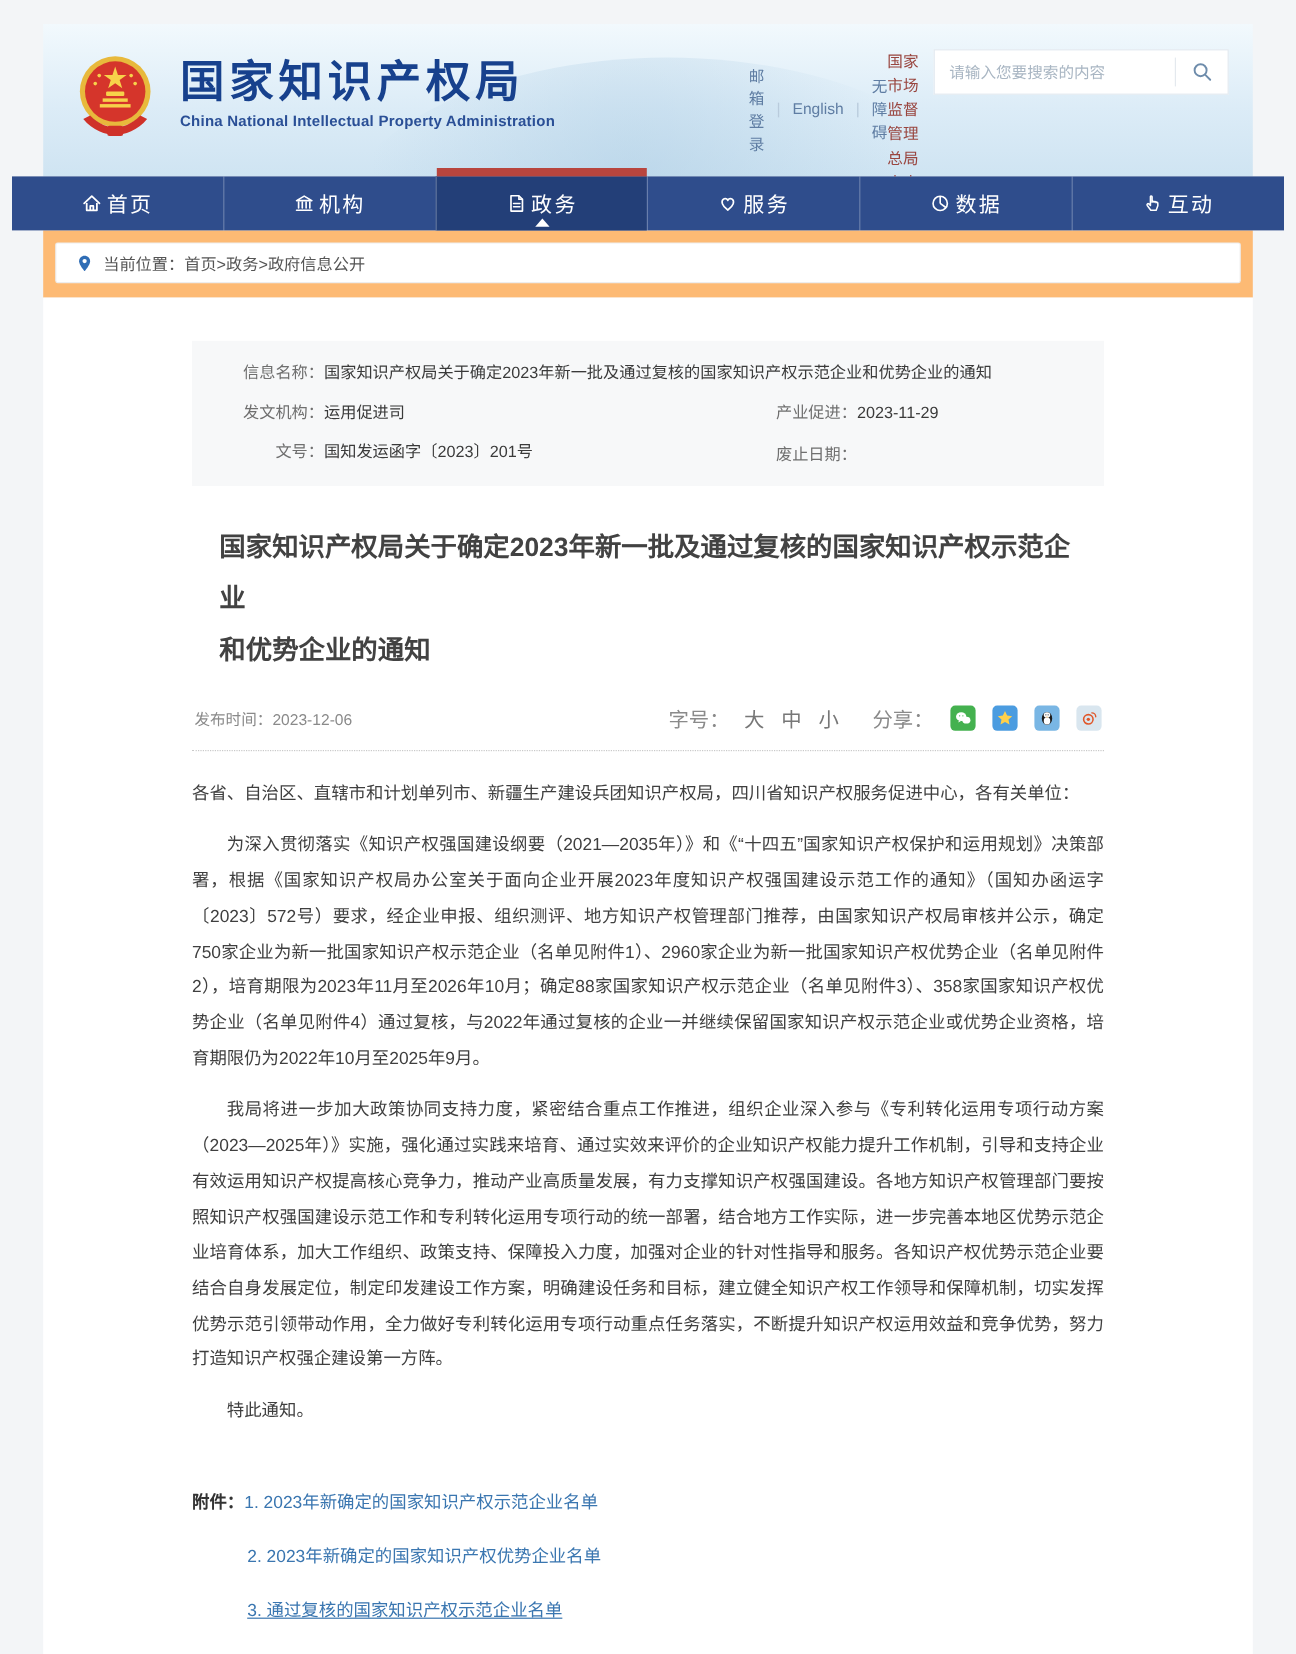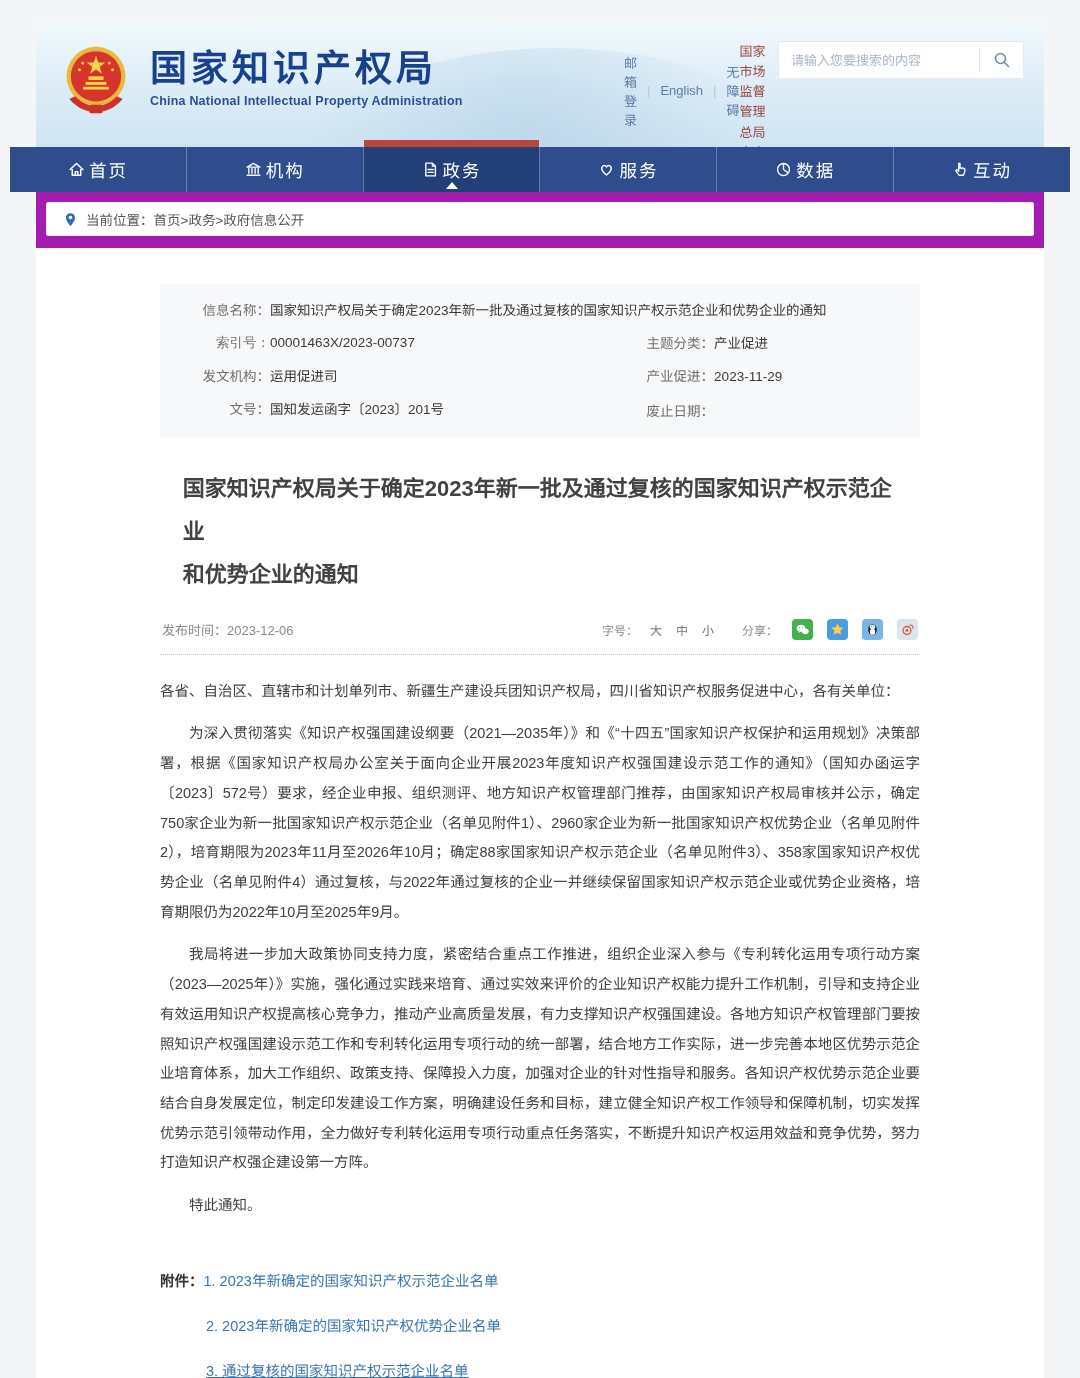--- a/index.html
+++ b/index.html
@@ -35,41 +35,41 @@
   .nav-item { flex:1; display:flex; align-items:center; justify-content:center; gap:4px; color:#fff;
     font-size:17.5px; letter-spacing:2px; cursor:pointer; position:relative; border-left:1px solid rgba(255,255,255,.28); }
   .nav-item:first-child { border-left:0; }
   .nav-item.active { background:#233f78; }
   .nav-item.active::before { content:""; position:absolute; top:-7px; left:0; right:0; height:7px; background:#b8453e; }
   .nav-item.active::after { content:""; position:absolute; bottom:3px; left:50%; margin-left:-6px;
     border-left:6px solid transparent; border-right:6px solid transparent; border-bottom:7px solid #fff; }
   .nav-icon { width:17px; height:17px; display:block; }
 
   
-  .below-nav { margin:0 36px; background:#a21caf; padding:10px 10px 12px; }
+  .below-nav { margin:0 36px; background:#fdba74; padding:10px 10px 12px; }
   .crumb-card { background:#fff; border:1px solid #ededed; border-radius:2px; height:34px; display:flex; align-items:center; padding:0 16px; gap:8px; }
   .crumb-text { font-size:13.5px; color:#555; }
 
   
   .doc { margin:0 36px; background:#fff; padding:36px 0 48px; }
   .doc-col { width:760px; margin:0 auto; }
 
   .info-table { background:#f7f8f9; padding:10px 18px 12px; }
   .it-row { display:flex; min-height:33px; align-items:center; }
   .it-cell { display:flex; align-items:baseline; }
   .it-cell.left { width:63%; }
   .it-cell.right { width:37%; }
   .it-label { color:#6f6f6f; font-size:13.5px; min-width:92px; text-align:right; flex:0 0 auto; }
   .it-value { color:#3a3a3a; font-size:13.5px; line-height:1.5; }
 
   .doc-title { text-align:left; font-size:22px; font-weight:bold; color:#424242; line-height:1.95; margin:30px auto 14px; width:94%; }
 
   .meta-row { display:flex; justify-content:space-between; align-items:center; border-bottom:1px dotted #c9c9c9; padding:8px 2px 14px; }
   .meta-left { font-size:13px; color:#8a8a8a; }
-  .meta-right { display:flex; align-items:center; gap:10px; font-size:12px; color:#8a8a8a; }
+  .meta-right { display:flex; align-items:center; gap:10px; font-size:17px; color:#8a8a8a; }
   .fontsize-link { cursor:pointer; color:#777; padding:0 2px; }
   .share-icons { display:flex; gap:14px; margin-left:4px; }
   .share-ic { width:21px; height:21px; border-radius:4px; display:flex; align-items:center; justify-content:center; cursor:pointer; }
 
   .body-text { margin-top:22px; font-size:14.5px; color:#3f3f3f; line-height:2.05; text-align:justify; }
   .body-text p { margin-bottom:13px; }
   .body-text p.indent { text-indent:2em; }
 
   .attachments { margin-top:48px; font-size:14.5px; }
   .attach-row { margin-bottom:24px; display:flex; }
@@ -190,30 +190,20 @@
 
       <div class="info-table" data-interactable="false">
         <div class="it-row" data-interactable="false">
           <div class="it-cell" style="width:100%;">
             <span class="it-label" data-interactable="false">信息名称：</span>
             <span class="it-value" data-interactable="false">国家知识产权局关于确定2023年新一批及通过复核的国家知识产权示范企业和优势企业的通知</span>
           </div>
         </div>
         <div class="it-row" data-interactable="false">
           <div class="it-cell left">
-            <span class="it-label" data-interactable="false">索引号：</span>
-            <span class="it-value" data-interactable="false">00001463X/2023-00737</span>
-          </div>
-          <div class="it-cell right">
-            <span class="it-label" style="min-width:80px;" data-interactable="false">主题分类：</span>
-            <span class="it-value" data-interactable="false">产业促进</span>
-          </div>
-        </div>
-        <div class="it-row" data-interactable="false">
-          <div class="it-cell left">
             <span class="it-label" data-interactable="false">发文机构：</span>
             <span class="it-value" data-interactable="false">运用促进司</span>
           </div>
           <div class="it-cell right">
             <span class="it-label" style="min-width:80px;" data-interactable="false">产业促进：</span>
             <span class="it-value" data-interactable="false">2023-11-29</span>
           </div>
         </div>
         <div class="it-row" data-interactable="false">
           <div class="it-cell left">

